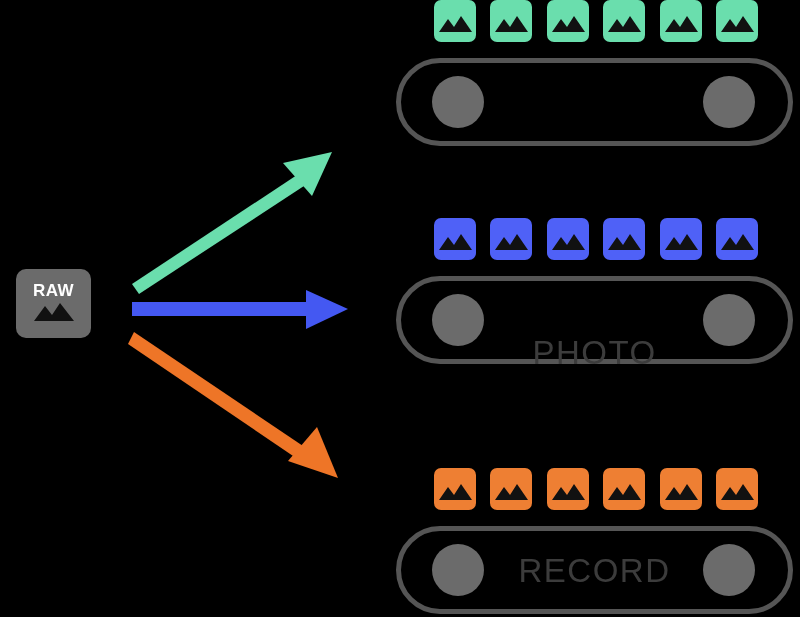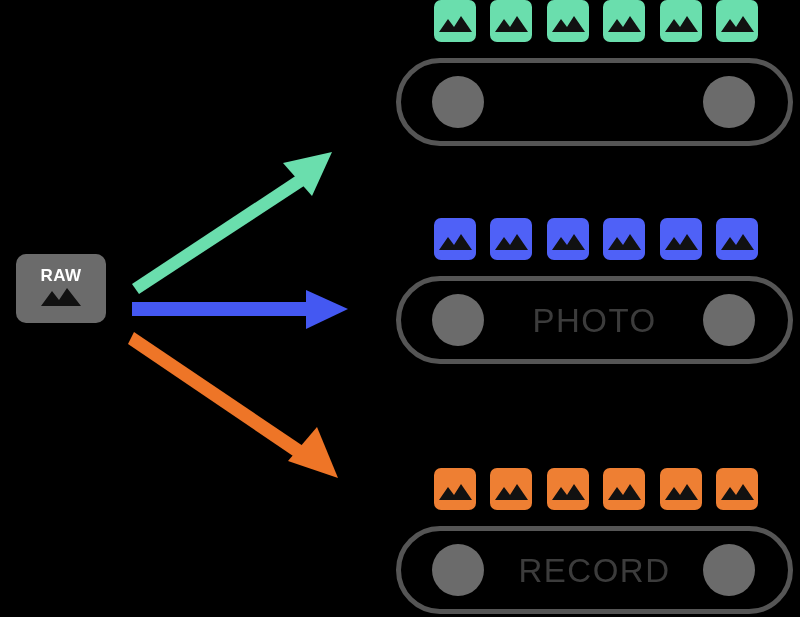--- a/index.html
+++ b/index.html
@@ -15,22 +15,22 @@
     width: 800px;
     height: 617px;
     background: #000000;
     overflow: hidden;
   }
 
   
   .raw-box {
     position: absolute;
     left: 16px;
-    top: 254px;
-    width: 90px;
+    top: 269px;
+    width: 75px;
     height: 69px;
     background: #6b6b6b;
     border-radius: 10px;
     display: flex;
     flex-direction: column;
     align-items: center;
     justify-content: center;
   }
   .raw-label {
     color: #ffffff;
@@ -195,21 +195,21 @@
         <div class="tile" style="left: 225.6px; background: rgb(79, 97, 247);"><span><svg width="42" height="42" viewBox="0 0 42 42">
               <path d="M5 32 L14 19 L20 27 L27 16 L38 32 Z" fill="#111111"></path>
             </svg></span></div>
         <div class="tile" style="left: 282px; background: rgb(79, 97, 247);"><span><svg width="42" height="42" viewBox="0 0 42 42">
               <path d="M5 32 L14 19 L20 27 L27 16 L38 32 Z" fill="#111111"></path>
             </svg></span></div>
       </div>
     <div class="belt" style="border-color: rgb(85, 85, 85);">
       <div class="roller left" style="background: rgb(107, 107, 107);"></div>
       <div class="roller right" style="background: rgb(107, 107, 107);"></div>
-      <div class="belt-label" style="color: rgb(60, 60, 60);">PHOTO</div>
+      <div class="belt-label" style="color: rgb(60, 60, 60); margin-top: 32px;">PHOTO</div>
     </div>
   </div>
 
   <div class="pipeline record">
     <div class="tiles">
         <div class="tile" style="left: 0px; background: rgb(238, 127, 51);"><span><svg width="42" height="42" viewBox="0 0 42 42">
               <path d="M5 32 L14 19 L20 27 L27 16 L38 32 Z" fill="#111111"></path>
             </svg></span></div>
         <div class="tile" style="left: 56.4px; background: rgb(238, 127, 51);"><span><svg width="42" height="42" viewBox="0 0 42 42">
               <path d="M5 32 L14 19 L20 27 L27 16 L38 32 Z" fill="#111111"></path>

